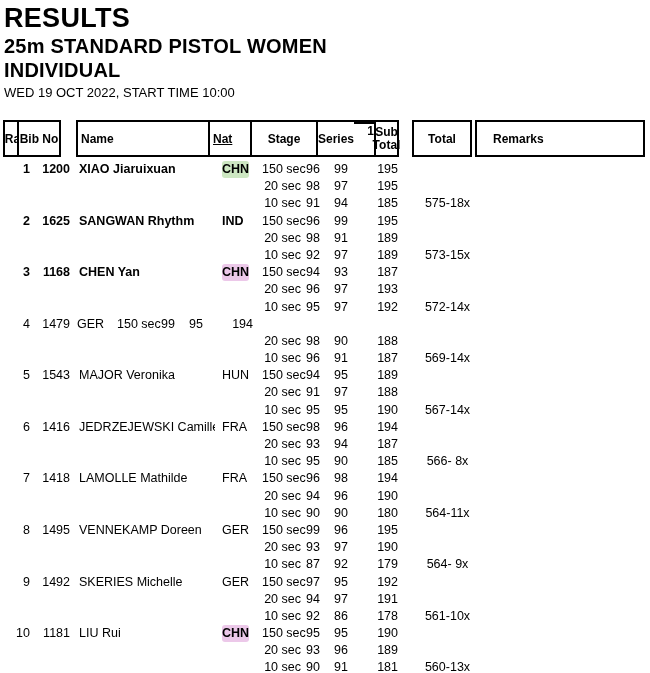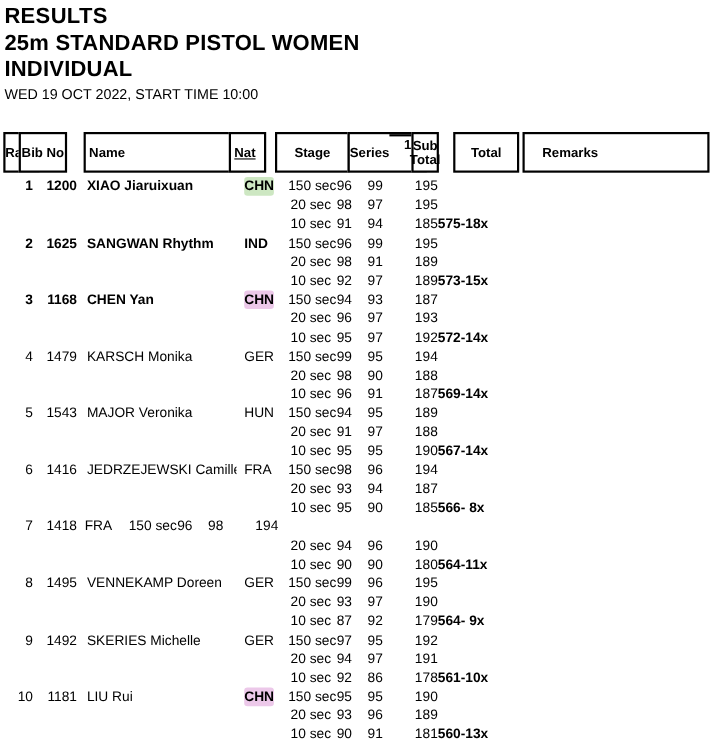--- a/index.html
+++ b/index.html
@@ -2,35 +2,35 @@
 <html><head>
 <meta charset="utf-8">
 <style>
   * { margin:0; padding:0; box-sizing:border-box; }
   html,body { background:#fff; }
   body {
     width:650px; height:673px; position:relative; overflow:hidden;
     font-family:"Liberation Sans", sans-serif; color:#000;
   }
   .doc-header { position:absolute; left:4px; top:5px; }
-  .title    { font-size:20px; font-weight:bold; line-height:1.0; letter-spacing:0.3px; }
+  .title    { font-size:27px; font-weight:bold; line-height:1.0; letter-spacing:0.3px; }
   .subtitle { font-size:20px; font-weight:bold; line-height:1.0; margin-top:4px; letter-spacing:0.2px; }
   .dateline { font-size:13px; margin-top:5px; }
 
   
   .hcell {
     position:absolute; top:120px; height:37px; border:2px solid #000;
     font-size:12px; font-weight:bold; background:#fff;
     display:flex; align-items:center; justify-content:center;
   }
   .hcell.left { justify-content:flex-start; padding-left:3px; }
   .h-rank   { left:3px;   width:33px; }
   .h-bib    { left:17px;  width:44px; }
   .h-name   { left:76px;  width:148px; }
-  .h-nat    { left:208px; width:34px;text-decoration:underline; }
+  .h-nat    { left:208px; width:44px;text-decoration:underline; }
   .h-stage  { left:250px; width:68px; }
   .h-series { left:316px; width:72px; flex-direction:row; align-items:stretch; justify-content:flex-start; padding:0; }
   .series-top { flex:1; display:flex; align-items:center; justify-content:center; }
   .series-bottom { height:16px; border-top:2px solid #000; display:flex; }
   .series-bottom .sc1 { width:30px; border-right:2px solid #000; text-align:right; padding-right:8px; line-height:14px; }
   .series-bottom .sc2 { flex:1; text-align:right; padding-right:7px; line-height:14px; }
   .h-sub    { left:374px; width:25px; flex-direction:column; line-height:13px; }
   .h-total  { left:412px; width:60px; }
   .h-remarks{ left:475px; width:170px; padding-left:16px; justify-content:flex-start; }
 
@@ -38,21 +38,21 @@
   .tbody { position:absolute; left:3px; top:161px; width:644px; }
   .line { display:flex; height:17.2px; line-height:17.2px; font-size:12.5px; white-space:pre; }
   .c-rank    { width:27px;  text-align:right; }
   .c-bib     { width:40px;  text-align:right; }
   .c-name    { width:145px; padding-left:9px; overflow:hidden; }
   .c-nat     { width:47px;  padding-left:7px; }
   .c-stage   { width:39px;  text-align:right; }
   .c-s1      { width:19px;  text-align:right; }
   .c-s2      { width:28px;  text-align:right; }
   .c-sub     { width:28px;  text-align:right;margin-left:22px; }
-  .c-total   { width:99px;  text-align:left; font-weight:bold; }
+  .c-total   { width:99px;  text-align:center; font-weight:normal; }
   .c-remarks { flex:1; padding-left:6px; }
 
   .medalist .c-rank, .medalist .c-bib, .medalist .c-name { font-weight:bold; }
   .nat-badge { display:inline-block; padding:0 0; border-radius:3px; }
   .nat-bold .nat-badge { font-weight:bold; }
 </style>
 </head>
 <body>
 
 <div class="doc-header">
@@ -193,21 +193,20 @@
       <span class="c-s2">97</span>
       <span class="c-sub">192</span>
       <span class="c-total">572-14x</span>
     </div>
   </div>
 
   <div class="athlete-block">
     <div class="line">
       <span class="c-rank">4</span>
       <span class="c-bib">1479</span>
-      <span class="c-name">KARSCH Monika</span>
       <span class="c-nat"><span class="nat-badge">GER</span></span>
       <span class="c-stage">150 sec</span>
       <span class="c-s1">99</span>
       <span class="c-s2">95</span>
       <span class="c-sub">194</span>
       <span class="c-total"></span>
       <span class="c-remarks"></span>
     </div>
     <div class="line">
       <span class="c-rank"></span>
@@ -304,20 +303,21 @@
       <span class="c-s2">90</span>
       <span class="c-sub">185</span>
       <span class="c-total">566- 8x</span>
     </div>
   </div>
 
   <div class="athlete-block">
     <div class="line">
       <span class="c-rank">7</span>
       <span class="c-bib">1418</span>
+      <span class="c-name">LAMOLLE Mathilde</span>
       <span class="c-nat"><span class="nat-badge">FRA</span></span>
       <span class="c-stage">150 sec</span>
       <span class="c-s1">96</span>
       <span class="c-s2">98</span>
       <span class="c-sub">194</span>
       <span class="c-total"></span>
       <span class="c-remarks"></span>
     </div>
     <div class="line">
       <span class="c-rank"></span>

